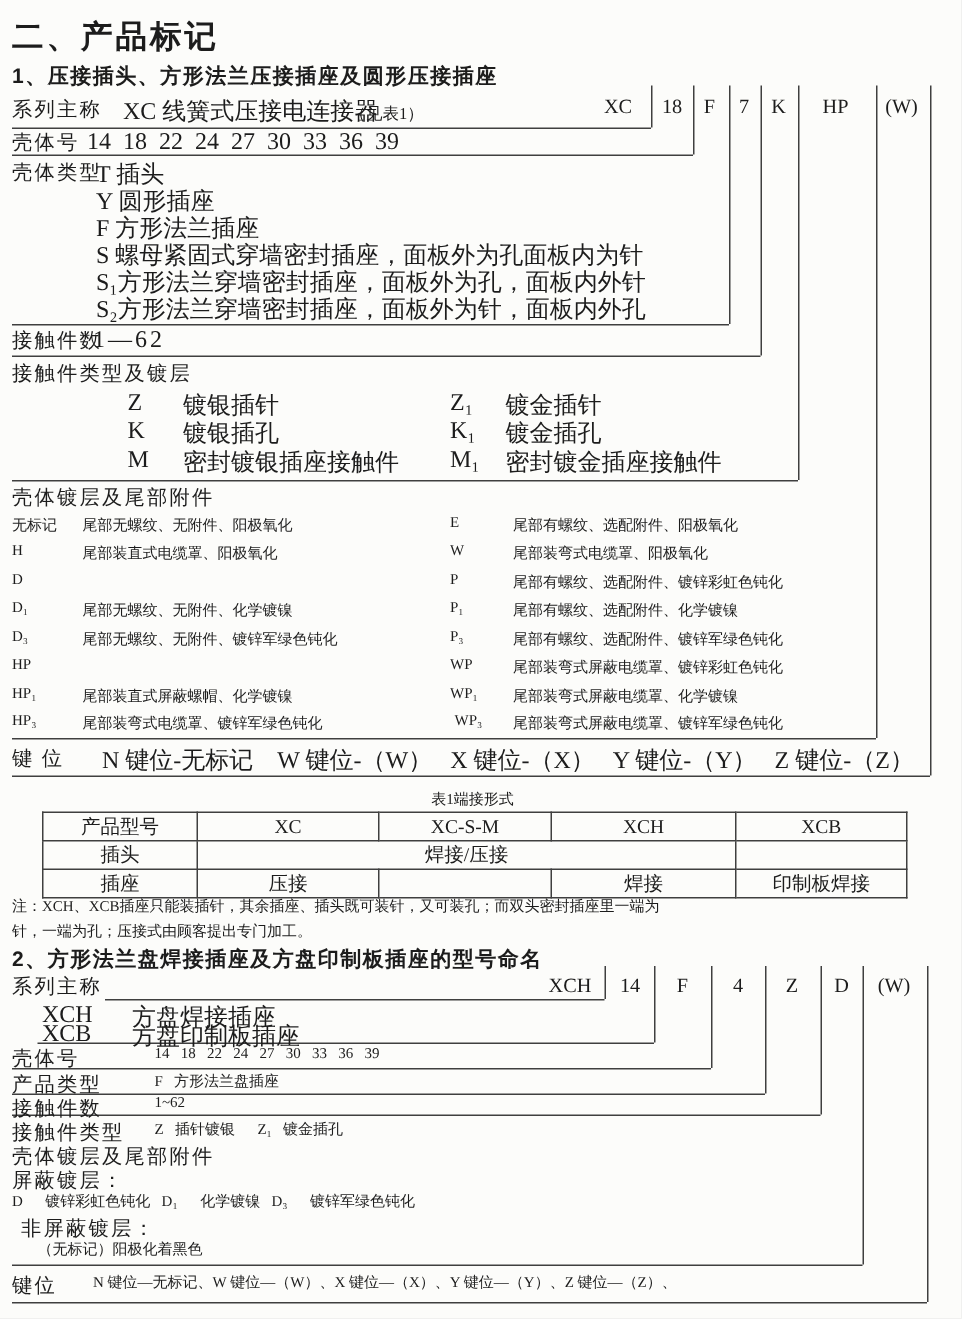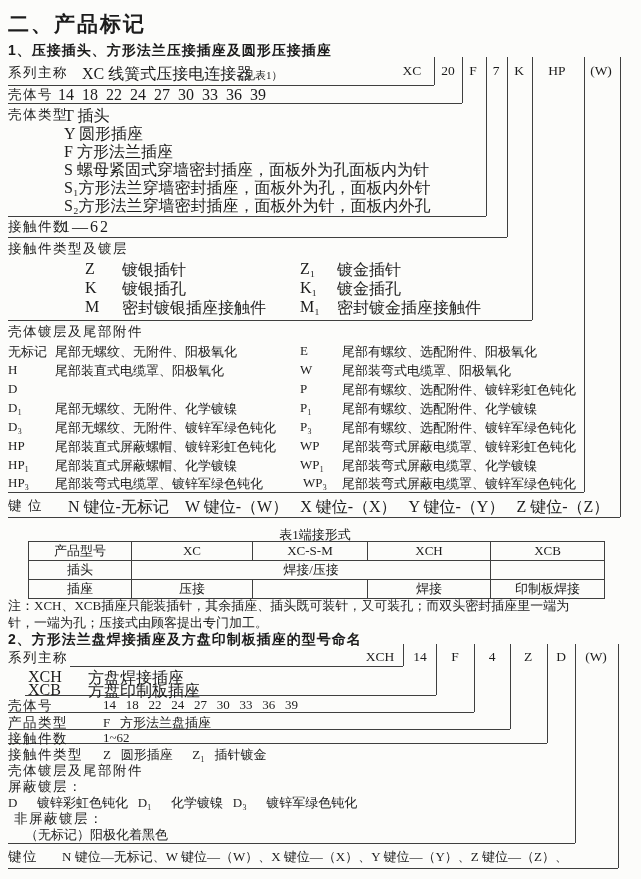--- a/index.html
+++ b/index.html
@@ -3,39 +3,39 @@
 <meta charset="utf-8">
 <style>
   html,body{margin:0;padding:0;background:#e8e8e6;}
   #page{position:relative;width:641px;height:879px;margin:0 auto;background:#fcfcfa;
         font-family:"Liberation Serif","DejaVu Serif",serif;color:#1c1c1c;overflow:hidden;}
   .abs{position:absolute;white-space:nowrap;}
   .pre{white-space:pre;}
   .h1{font-family:"Liberation Sans","DejaVu Sans",sans-serif;font-weight:bold;font-size:21px;letter-spacing:2px;}
   .h2{font-family:Liberation Sans, sans-serif;font-weight:bold;font-size:14px;letter-spacing:1px;}
   .t{font-size:16px;}
-  .ts{font-size:13px;}
+  .ts{font-size:10px;}
   .lbl{font-size:13.5px;letter-spacing:1.5px;}
   .small{font-size:11px;}
   .hl{position:absolute;height:0;border-top:1.4px solid #3f3f3f;}
   .vl{position:absolute;width:0;border-left:1.4px solid #3f3f3f;}
   .code{position:absolute;transform:translateX(-50%);font-size:13.5px;}
   table.tb{position:absolute;border-collapse:collapse;table-layout:fixed;}
   table.tb td{border:1.4px solid #3f3f3f;text-align:center;font-size:13px;padding:0;height:15px;}
 </style>
 </head>
 <body>
 
 <div id="page">
 
   <div class="abs h1" style="left:8px;top:10px">二、产品标记</div>
   <div class="abs h2" style="left:8px;top:42px">1、压接插头、方形法兰压接插座及圆形压接插座</div>
 
   <div class="code" style="left:412px;top:63px">XC</div>
-  <div class="code" style="left:448px;top:63px">20</div>
+  <div class="code" style="left:448px;top:63px">18</div>
   <div class="code" style="left:473px;top:63px">F</div>
   <div class="code" style="left:496px;top:63px">7</div>
   <div class="code" style="left:519px;top:63px">K</div>
   <div class="code" style="left:557px;top:63px">HP</div>
   <div class="code" style="left:601px;top:63px">(W)</div>
 
   <div class="vl" style="left:434px;top:57px;height:28px"></div>
   <div class="vl" style="left:462px;top:57px;height:46px"></div>
   <div class="vl" style="left:486px;top:57px;height:159px"></div>
   <div class="vl" style="left:507px;top:57px;height:180px"></div>
@@ -97,21 +97,20 @@
   <div class="abs ts" style="left:342px;top:381px">尾部有螺纹、选配附件、镀锌彩虹色钝化</div>
   <div class="abs ts" style="left:8px;top:400px">D₁</div>
   <div class="abs ts" style="left:55px;top:400px">尾部无螺纹、无附件、化学镀镍</div>
   <div class="abs ts" style="left:300px;top:400px">P₁</div>
   <div class="abs ts" style="left:342px;top:400px">尾部有螺纹、选配附件、化学镀镍</div>
   <div class="abs ts" style="left:8px;top:419px">D₃</div>
   <div class="abs ts" style="left:55px;top:419px">尾部无螺纹、无附件、镀锌军绿色钝化</div>
   <div class="abs ts" style="left:300px;top:419px">P₃</div>
   <div class="abs ts" style="left:342px;top:419px">尾部有螺纹、选配附件、镀锌军绿色钝化</div>
   <div class="abs ts" style="left:8px;top:438px">HP</div>
-  <div class="abs ts" style="left:55px;top:438px">尾部装直式屏蔽螺帽、镀锌彩虹色钝化</div>
   <div class="abs ts" style="left:300px;top:438px">WP</div>
   <div class="abs ts" style="left:342px;top:438px">尾部装弯式屏蔽电缆罩、镀锌彩虹色钝化</div>
   <div class="abs ts" style="left:8px;top:457px">HP₁</div>
   <div class="abs ts" style="left:55px;top:457px">尾部装直式屏蔽螺帽、化学镀镍</div>
   <div class="abs ts" style="left:300px;top:457px">WP₁</div>
   <div class="abs ts" style="left:342px;top:457px">尾部装弯式屏蔽电缆罩、化学镀镍</div>
   <div class="abs ts" style="left:8px;top:475px">HP₃</div>
   <div class="abs ts" style="left:55px;top:475px">尾部装弯式电缆罩、镀锌军绿色钝化</div>
   <div class="abs ts" style="left:303px;top:475px">WP₃</div>
   <div class="abs ts" style="left:342px;top:475px">尾部装弯式屏蔽电缆罩、镀锌军绿色钝化</div>
@@ -189,21 +188,21 @@
   <div class="abs lbl" style="left:8px;top:697px">壳体号</div>
   <div class="abs ts pre" style="left:103px;top:697px">14   18   22   24   27   30   33   36   39</div>
 
   <div class="abs lbl" style="left:8px;top:714px">产品类型</div>
   <div class="abs ts pre" style="left:103px;top:714px">F   方形法兰盘插座</div>
 
   <div class="abs lbl" style="left:8px;top:730px">接触件数</div>
   <div class="abs ts" style="left:103px;top:730px">1~62</div>
 
   <div class="abs lbl" style="left:8px;top:746px">接触件类型</div>
-  <div class="abs ts pre" style="left:103px;top:746px">Z   圆形插座      Z₁   插针镀金</div>
+  <div class="abs ts pre" style="left:103px;top:746px">Z   插针镀银      Z₁   镀金插孔</div>
 
   <div class="abs lbl" style="left:8px;top:762px">壳体镀层及尾部附件</div>
   <div class="abs lbl" style="left:8px;top:778px">屏蔽镀层：</div>
   <div class="abs ts pre" style="left:8px;top:794px">D      镀锌彩虹色钝化   D₁      化学镀镍   D₃      镀锌军绿色钝化</div>
   <div class="abs lbl" style="left:14px;top:810px">非屏蔽镀层：</div>
   <div class="abs ts" style="left:25px;top:826px">（无标记）阳极化着黑色</div>
 
   <div class="abs lbl" style="left:8px;top:848px">键位</div>
   <div class="abs ts" style="left:62px;top:848px">N 键位—无标记、W 键位—（W）、X 键位—（X）、Y 键位—（Y）、Z 键位—（Z）、</div>
 

